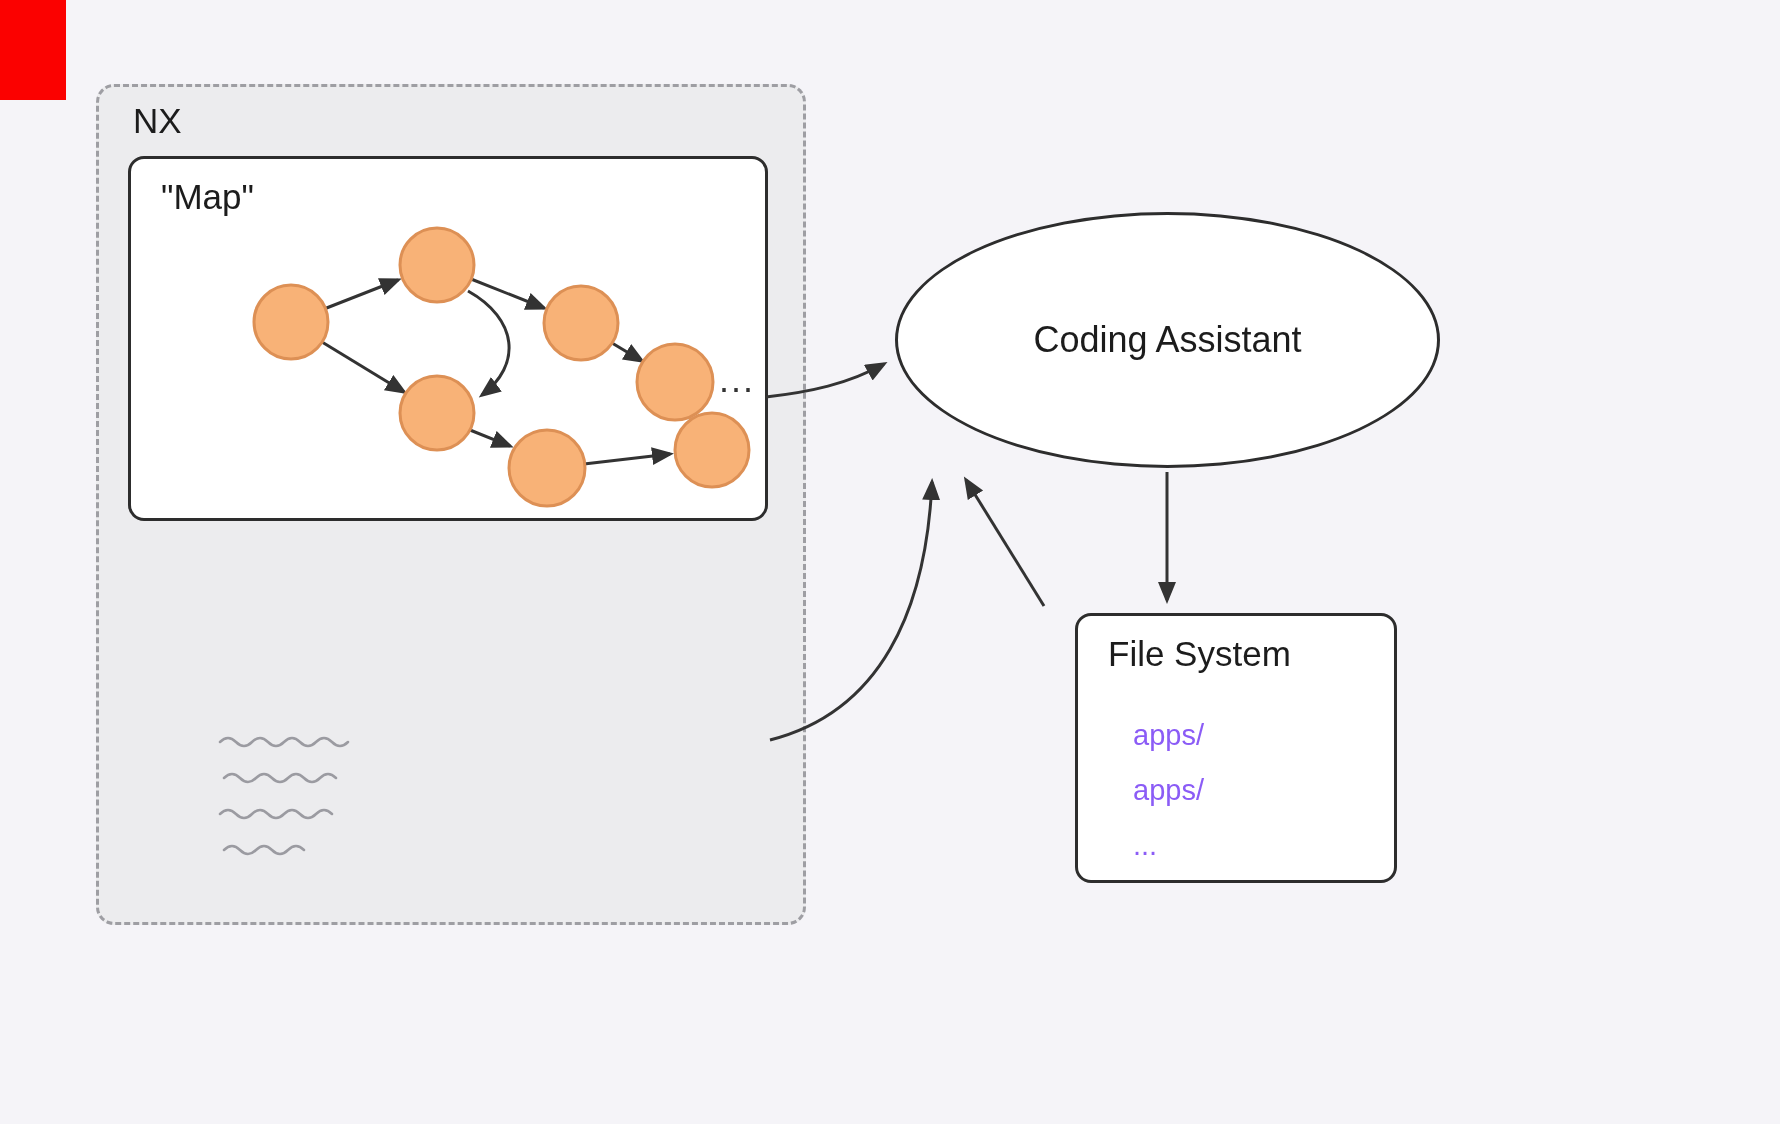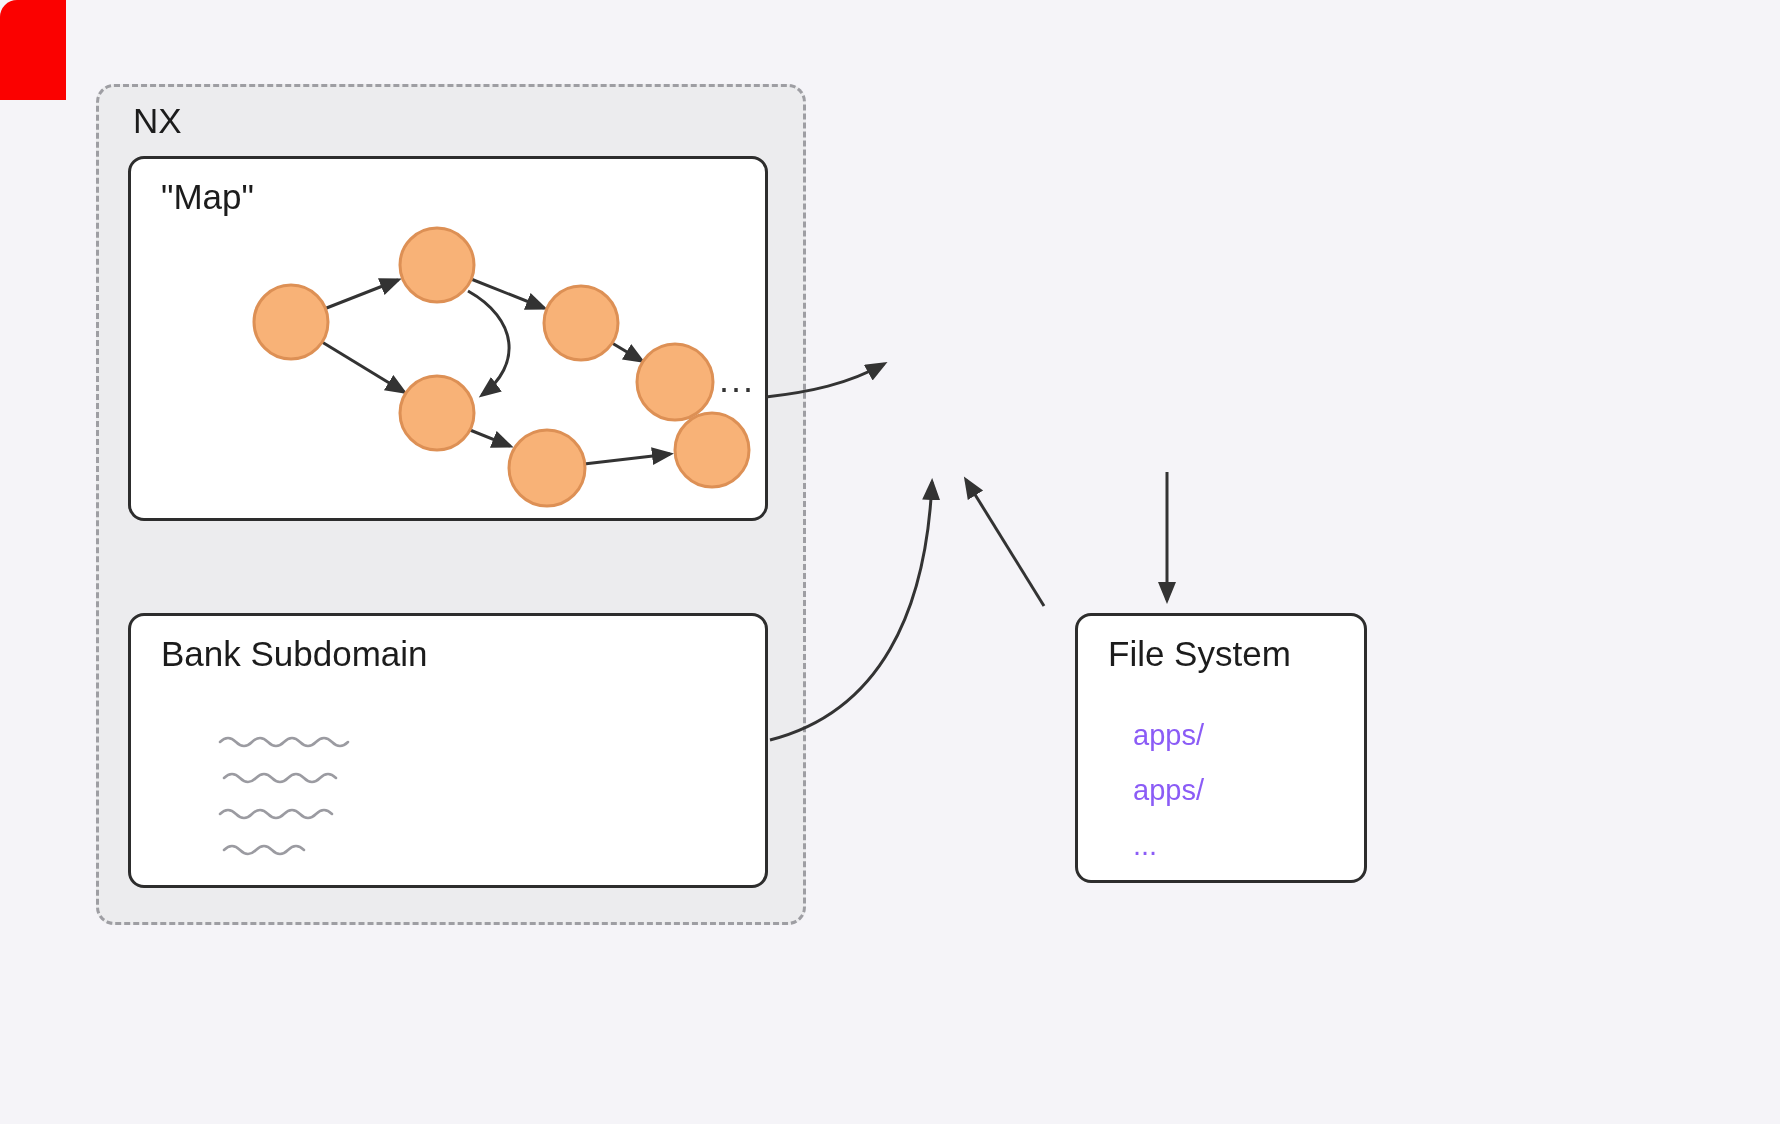--- a/index.html
+++ b/index.html
@@ -7,21 +7,20 @@
     padding: 0;
     background: #f5f4f8;
     font-family: "Liberation Sans", "DejaVu Sans", sans-serif;
   }
   .canvas {
     position: relative;
     width: 1780px;
     height: 1124px;
     background: #f5f4f8;
     overflow: hidden;
-    border-radius: 17px;
   }
   .red-marker {
     position: absolute;
     left: 0; top: 0;
     width: 66px; height: 100px;
     background: #fb0100;
   }
   .nx-container {
     position: absolute;
     left: 96px; top: 84px;
@@ -39,21 +38,21 @@
   }
   .node-box {
     position: absolute;
     background: #ffffff;
     border: 3px solid #2d2d2d;
     border-radius: 16px;
     box-sizing: border-box;
   }
   .map-box  { left: 128px; top: 156px; width: 640px; height: 365px; }
   .bank-box { left: 128px; top: 613px; width: 640px; height: 275px; }
-  .fs-box   { left: 1075px; top: 613px; width: 292px; height: 270px; }
+  .fs-box   { left: 1075px; top: 613px; width: 322px; height: 270px; }
   .box-label {
     position: absolute;
     left: 30px; top: 18px;
     font-size: 35px;
     color: #1c1c1c;
     white-space: nowrap;
   }
   .map-ellipsis {
     position: absolute;
     left: 588px; top: 200px;
@@ -103,24 +102,24 @@
 
   <div class="nx-container">
     <div class="nx-label">NX</div>
   </div>
 
   <div class="node-box map-box">
     <div class="box-label">"Map"</div>
     <div class="map-ellipsis">...</div>
   </div>
 
-  <div class="node-box bank-box">
-    <div class="box-label">Bank Subdomain</div>
+
+  <div class="assistant-ellipse">
+    <div class="assistant-label">Coding Assistant</div>
   </div>
-
 
   <div class="node-box fs-box">
     <div class="box-label">File System</div>
     <div class="fs-entries">
       <div class="fs-entry">apps/</div>
       <div class="fs-entry">apps/</div>
       <div class="fs-entry">...</div>
     </div>
   </div>
 

